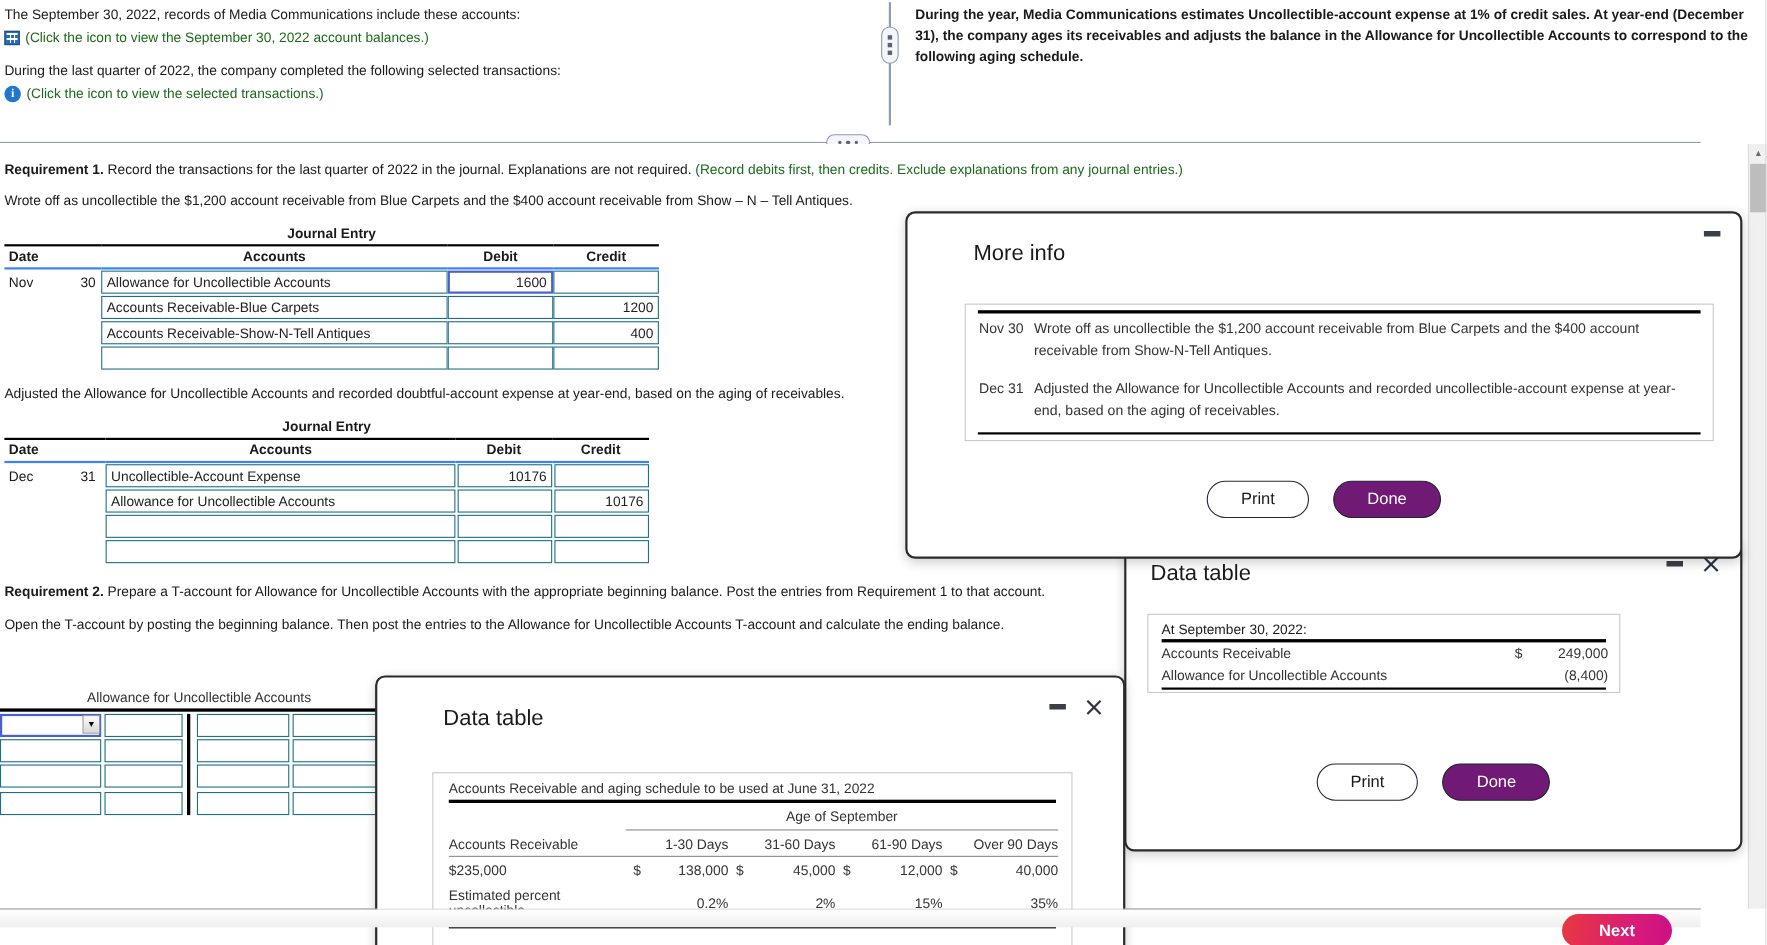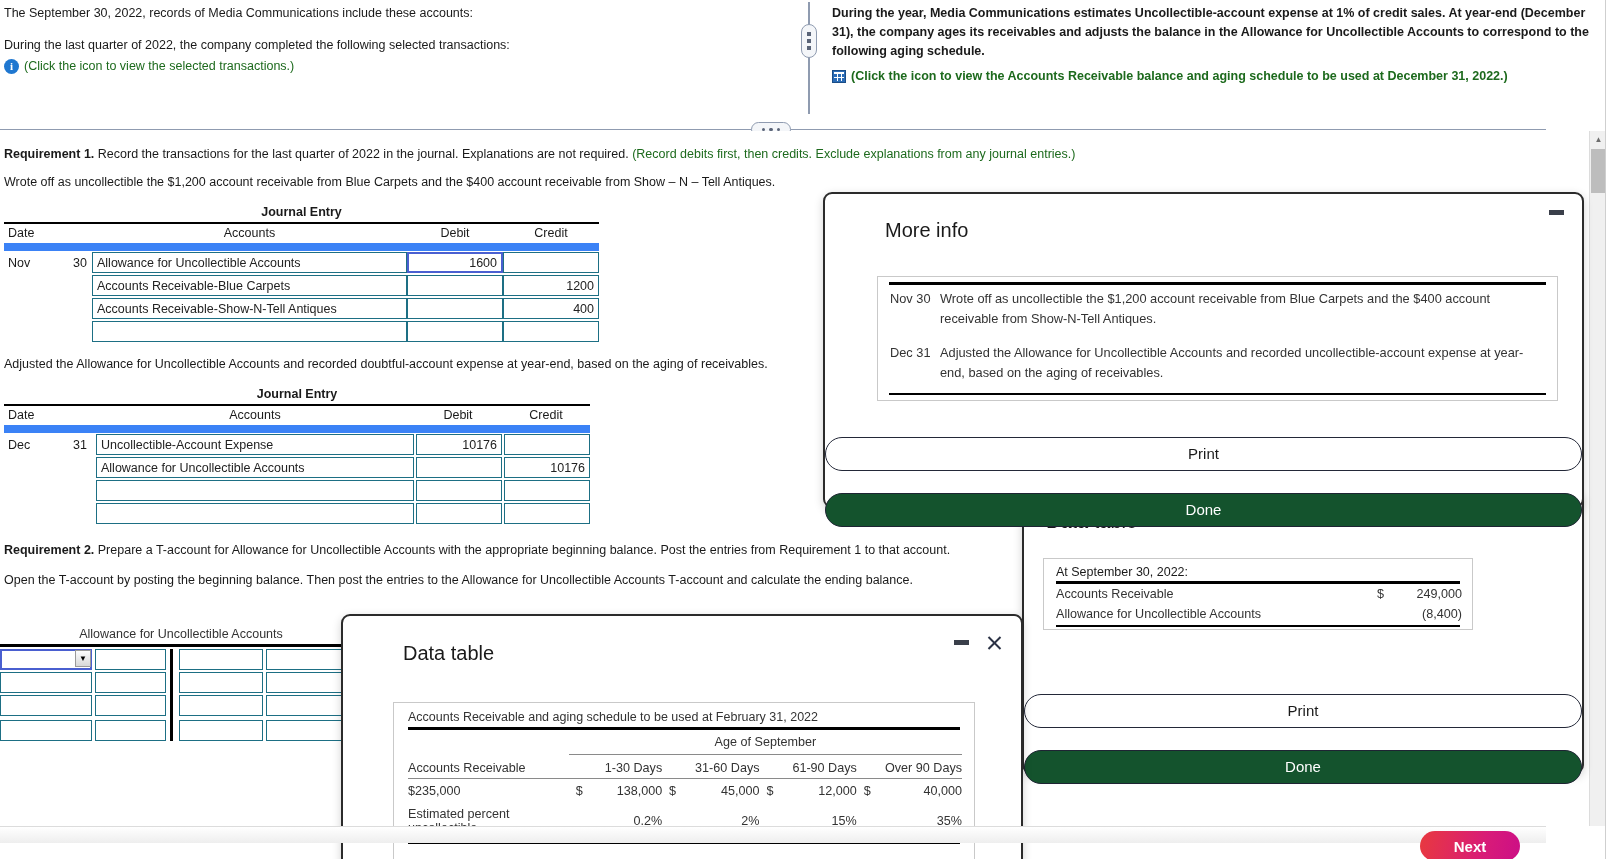--- a/index.html
+++ b/index.html
@@ -61,21 +61,21 @@
   .h-split-handle i { display:block; width:3.5px; height:3.5px; border-radius:50%; background:#5a6478; }
 
   
   .work { position:absolute; left:0; top:131px; width:1546px; height:695px; background:#fff; overflow:hidden; }
   .wline { margin: 0 0 0 4px; line-height:19px; }
   b.req { font-weight:bold;margin-top:12px; }
 
   
   .jt { border-collapse: collapse; margin-left: 4px; }
   .jt .ttl { text-align:center; font-weight:bold; padding:2px 0 3px 0; border-bottom:2px solid #000; }
-  .jt th { font-weight:normal; text-align:center; padding:2px 0 3px 0; border-bottom:8px solid #3b82f6; font-size:12.5px;}
+  .jt th { font-weight:bold; text-align:center; padding:2px 0 3px 0; border-bottom:2px solid #3b82f6; font-size:12.5px;}
   .jt th.date { text-align:left; padding-left:4px; }
   .jt td { padding:1px 0; }
   .cell-in {
     border:1px solid #1d6f84; height:21px; width:100%;
     font-size:12.5px; padding:0 4px; background:#fff; color:#222;
     font-family:"Liberation Sans", sans-serif; outline:none;
   }
   .cell-in.num { text-align:right; }
   .cell-in.focused { border:2px solid #4a5fd0; }
   .c-mon { width:40px; padding-left:4px; }
@@ -116,27 +116,27 @@
   .x-icon::before, .x-icon::after {
     content:""; position:absolute; left:0; top:7.5px; width:17px; height:2px; background:#2b3245;
   }
   .x-icon::before { transform:rotate(45deg); }
   .x-icon::after  { transform:rotate(-45deg); }
 
   .panel { border:1px solid #c9c9c9; background:#fff; }
   .rule-thick { height:2.5px; background:#000; }
   .rule-thin  { height:1px; background:#8a8a8a; }
 
-  .btn-row { display:flex; justify-content:center; gap:22px;flex-direction:column; }
+  .btn-row { display:flex; justify-content:center; gap:22px; }
   .btn {
     font-family:"Liberation Sans", sans-serif; font-size:15px; cursor:pointer;
     border-radius:22px; padding:0 30px; height:34px; line-height:32px;
   }
   .btn-print { background:#fff; color:#1a1a1a; border:1.6px solid #232838; }
-  .btn-done  { background:#14532d; color:#fff; border:1.6px solid #1e2433; }
+  .btn-done  { background:#701a75; color:#fff; border:1.6px solid #1e2433; }
 
   
   .mi-table { width:100%; border-collapse:collapse; font-size:12.8px; color:#333; }
   .mi-table td { padding:4px 0 10px 0; vertical-align:top; line-height:20px; }
   .mi-date { width:62px; padding-left:12px !important; }
   .mi-text { padding-right:18px !important; }
 
   
   .dt { width:100%; border-collapse:collapse; font-size:12.6px; color:#333; }
   .dt td, .dt th { padding:3px 0; font-weight:normal; }
@@ -165,41 +165,41 @@
 </style>
 </head>
 <body>
 
 <div id="root">
 
   <div class="header">
 
     <div class="hdr-left">
       <div class="hdr-line">The September 30, 2022, records of Media Communications include these accounts:</div>
+      <div class="icon-row">
+        <span class="grid-icon"></span>
+        <span class="green">(Click the icon to view the September 30, 2022 account balances.)</span>
+      </div>
       <div class="hdr-gap"></div>
       <div class="hdr-line">During the last quarter of 2022, the company completed the following selected transactions:</div>
       <div class="icon-row">
         <span class="info-icon">i</span>
         <span class="green">(Click the icon to view the selected transactions.)</span>
       </div>
     </div>
 
     <div class="v-split"></div>
     <div class="v-split-handle">
       <i></i>
       <i></i>
       <i></i>
     </div>
 
     <div class="hdr-right">
       <div class="hdr-line" style="margin-bottom:6px;">During the year, Media Communications estimates Uncollectible-account expense at 1% of credit sales. At year-end (December 31), the company ages its receivables and adjusts the balance in the Allowance for Uncollectible Accounts to correspond to the following aging schedule.</div>
-      <div class="icon-row">
-        <span class="grid-icon"></span>
-        <span class="green">(Click the icon to view the Accounts Receivable balance and aging schedule to be used at December 31, 2022.)</span>
-      </div>
       <div class="hdr-gap"></div>
     </div>
   </div>
 
   <div class="h-split"></div>
   <div class="h-split-handle">
     <i></i>
     <i></i>
     <i></i>
   </div>
@@ -404,21 +404,21 @@
   </div>
 
   <div class="dlg" style="left:341px; top:614px; width:682px; height:260px; border-radius:9px 9px 0 0;">
     <div class="dlg-title" style="position:absolute; left:60px; top:26px;">Data table</div>
     <div class="dlg-ctrls" style="right:18px; top:18px;">
       <span class="min-icon"></span>
       <span class="x-icon"></span>
     </div>
 
     <div class="panel" style="position:absolute; left:50px; top:86px; width:582px; height:160px;">
-      <div style="padding:7px 14px 3px 14px; color:#333;">Accounts Receivable and aging schedule to be used at February 31, 2022</div>
+      <div style="padding:7px 14px 3px 14px; color:#333;">Accounts Receivable and aging schedule to be used at June 31, 2022</div>
       <div class="rule-thick" style="margin:0 14px;"></div>
       <table class="dt" style="width:554px; margin:0 14px;">
         <tbody>
             <tr>
           <td style="width:162px;"></td>
           <td colspan="8" style="text-align:center; padding-top:5px;">Age of September</td>
         </tr>
         <tr>
           <td></td>
           <td colspan="8" style="padding:0;">

